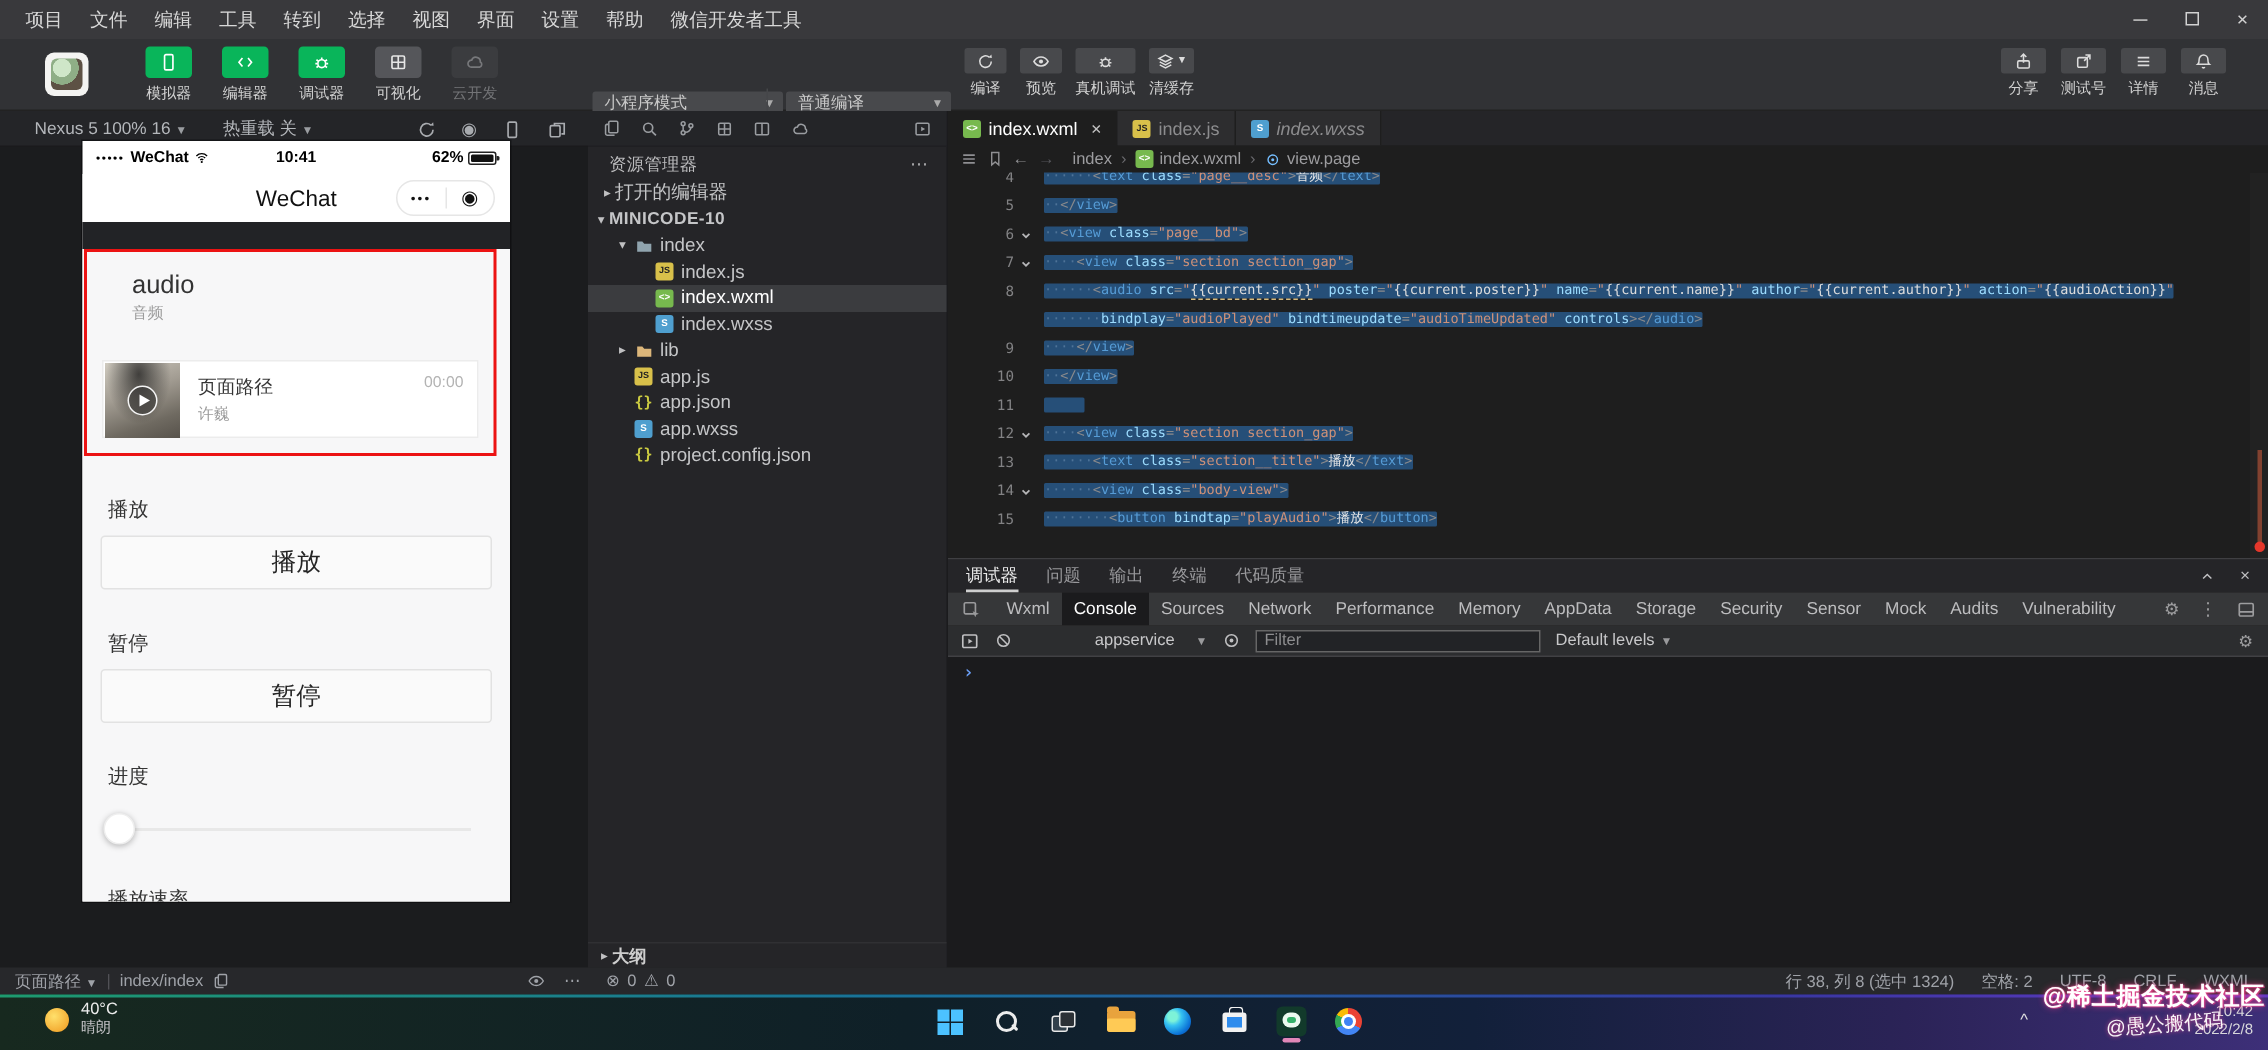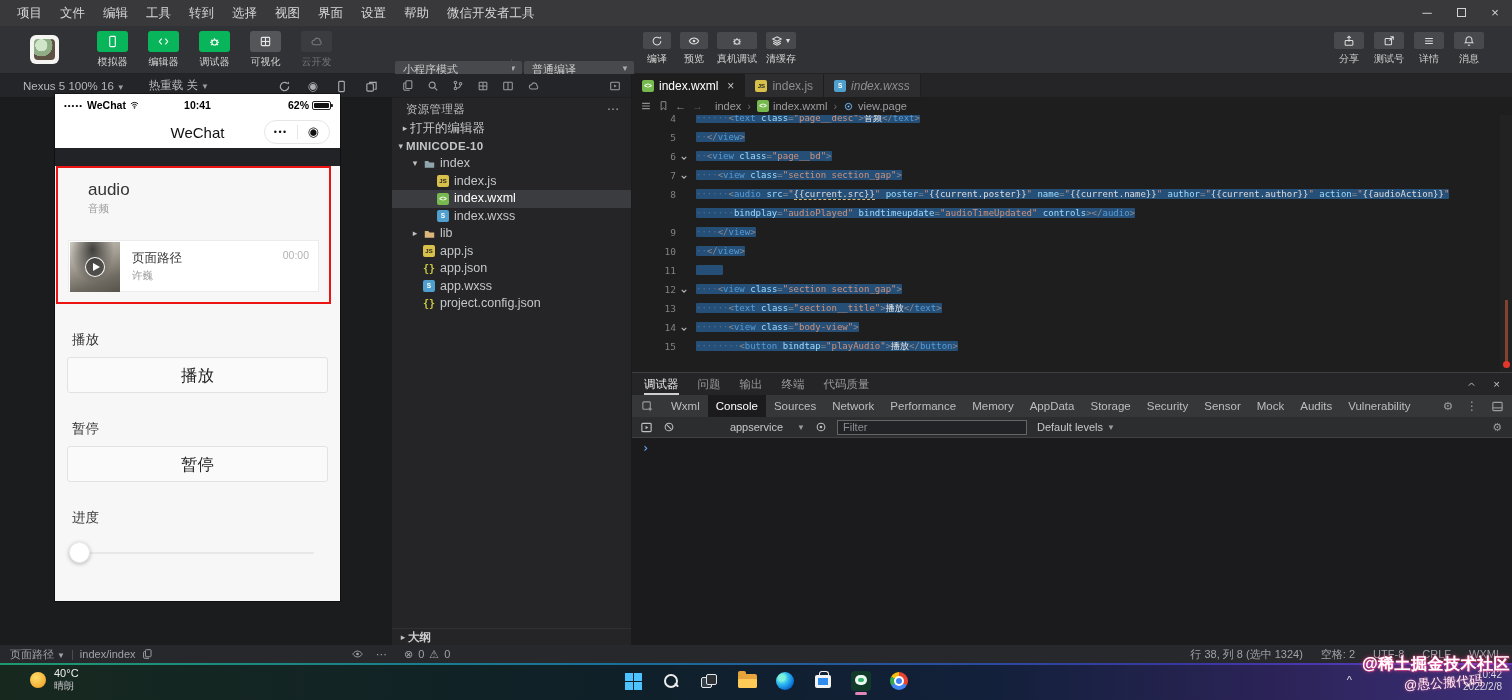--- a/index.html
+++ b/index.html
@@ -474,20 +474,21 @@
           <div id="phoneSections">
               <div class="sec-label" style="margin-top: 27px;">播放</div>
               <div class="wx-btn">播放</div>
               <div class="sec-label">暂停</div>
               <div class="wx-btn">暂停</div>
               <div class="sec-label">进度</div>
               <div class="slider">
                 <div class="track"></div>
                 <div class="knob"></div>
               </div>
+              <div class="sec-label">播放速率</div>
             </div>
         </div>
       </div>
     </div>
 
     <div class="exp-col">
       <div class="exp-strip">
         <span class="icn">
             <svg width="12" height="13" viewBox="0 0 14 14" fill="none" stroke="currentColor" stroke-width="1.2">
               <rect x="4.5" y="1.5" width="7" height="9" rx="1"></rect>

